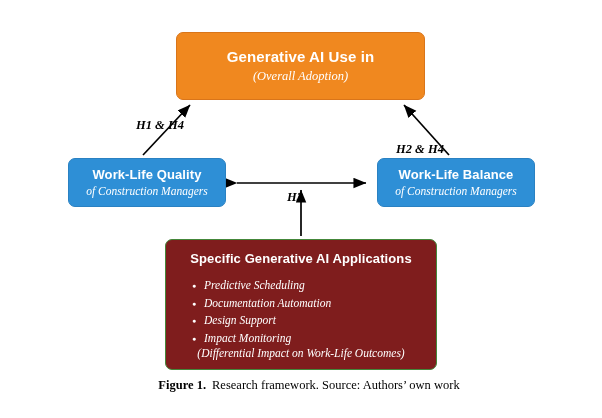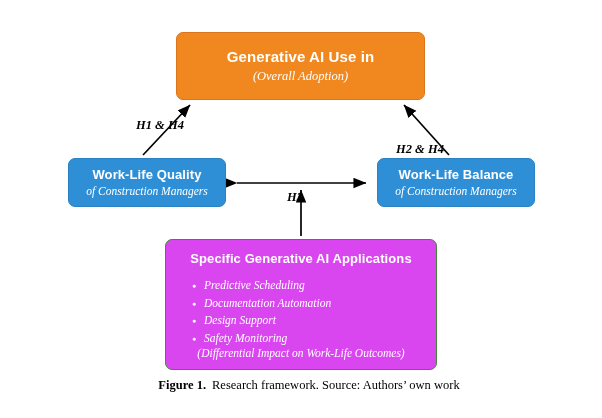--- a/index.html
+++ b/index.html
@@ -77,21 +77,21 @@
   }
   #right-box .box-title { font-size: 13px; }
   #right-box .box-sub { font-size: 11.5px; margin-top: 2px; }
 
   
   #bottom-box {
     left: 165px;
     top: 239px;
     width: 272px;
     height: 131px;
-    background: #d946ef;
+    background: #7f1d1d;
     border: 1px solid #44873a;
     justify-content: flex-start;
     padding-top: 11px;
   }
   #bottom-box .box-title { font-size: 13px; }
   #bottom-list {
     list-style: none;
     margin: 10px 0 0 0;
     padding: 0 0 0 0;
     align-self: flex-start;
@@ -202,21 +202,21 @@
     <div class="box-title">Work-Life Balance</div>
     <div class="box-sub">of Construction Managers</div>
   </div>
 
   <div class="box" id="bottom-box">
     <div class="box-title">Specific Generative AI Applications</div>
     <ul id="bottom-list">
       <li>Predictive Scheduling</li>
       <li>Documentation Automation</li>
       <li>Design Support</li>
-      <li>Safety Monitoring</li>
+      <li>Impact Monitoring</li>
     </ul>
     <div id="bottom-note">(Differential Impact on Work-Life Outcomes)</div>
   </div>
 
   <div class="edge-label" id="label-h1">H1 &amp; H4</div>
   <div class="edge-label" id="label-h2">H2 &amp; H4</div>
   <div class="edge-label" id="label-h3">H3</div>
 
   <div id="caption">
     <b>Figure 1.</b><span class="cap-text">Research framework. Source: Authors’ own work</span>

